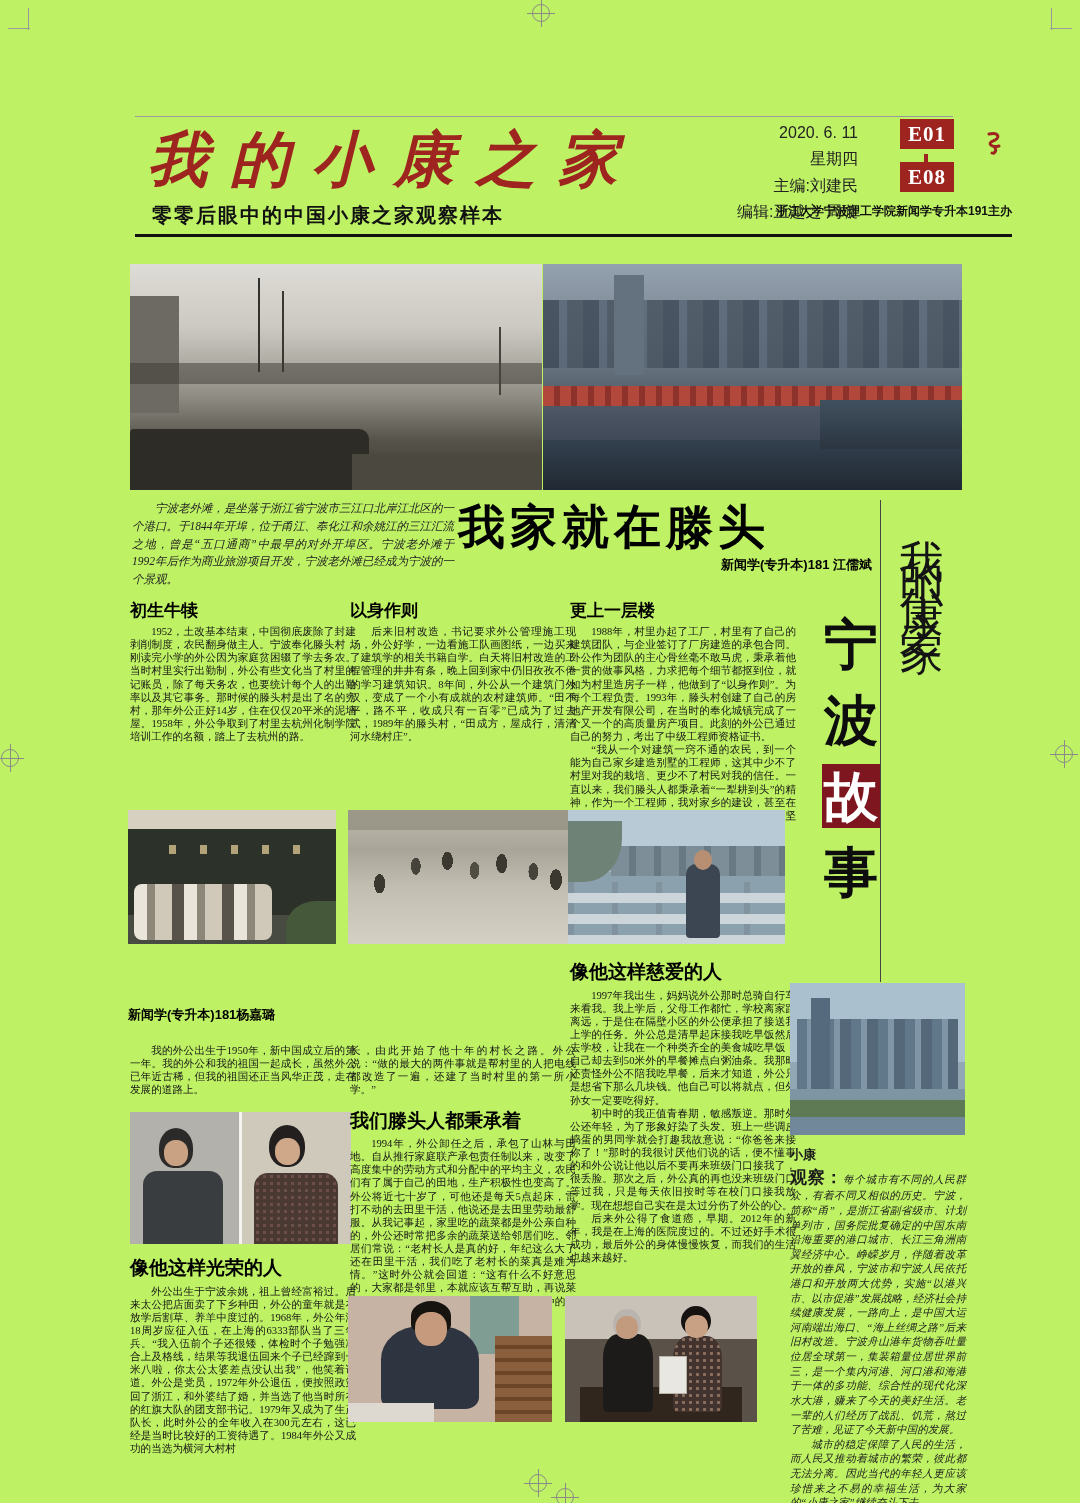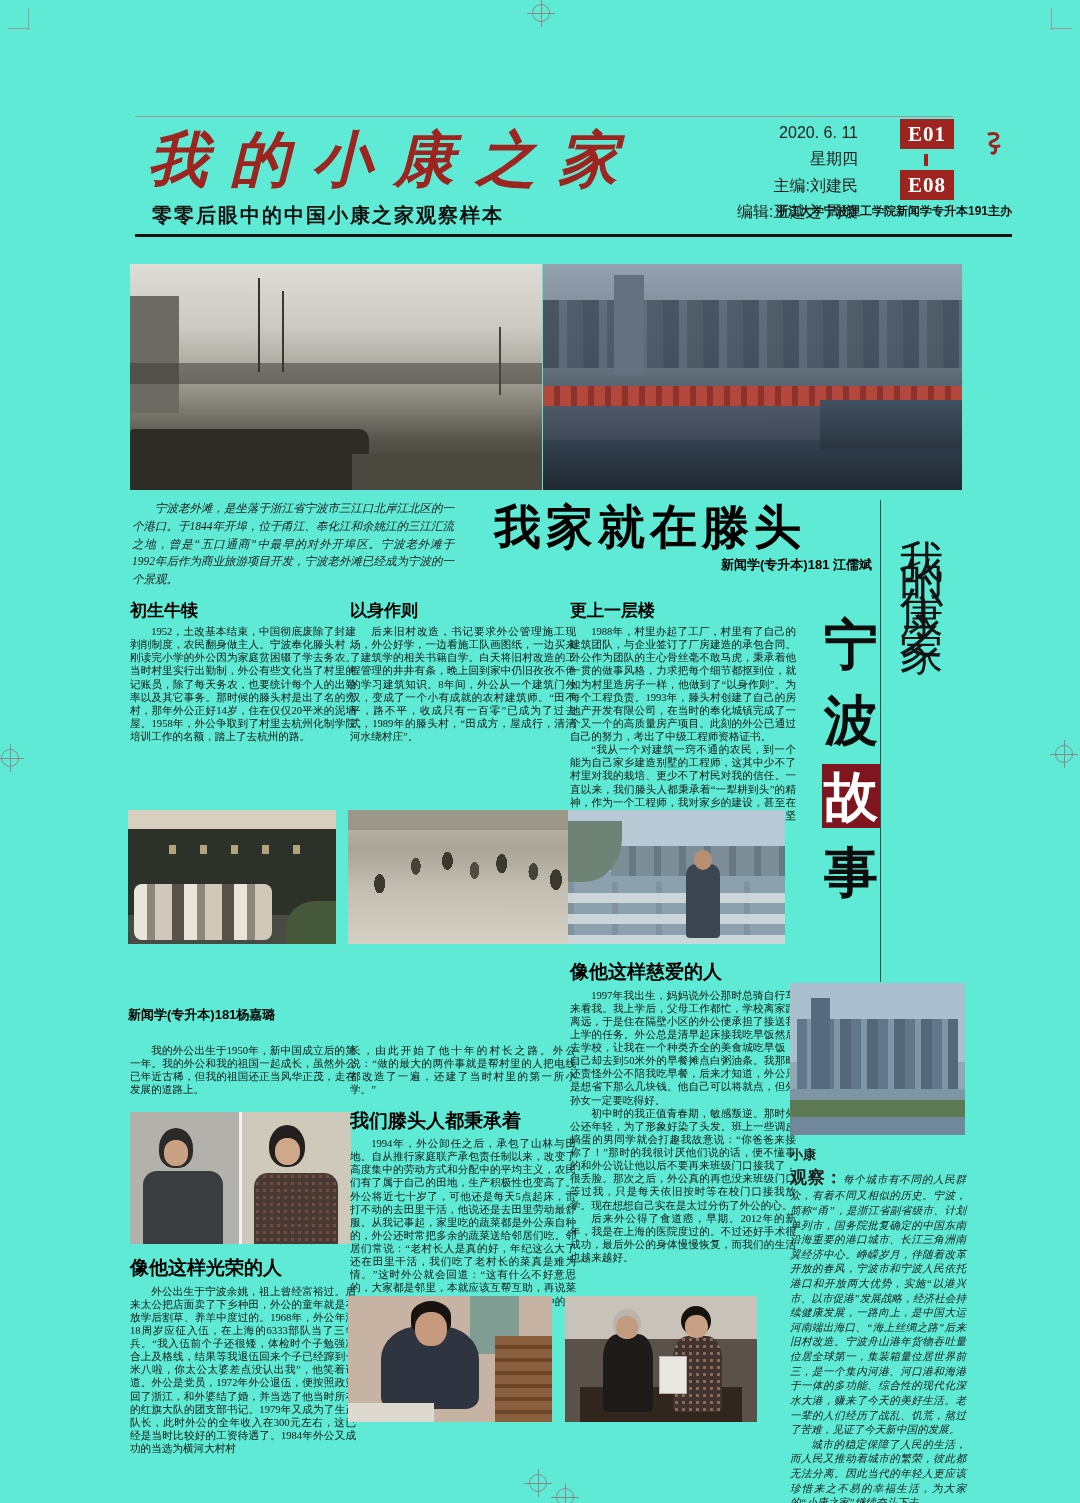--- a/index.html
+++ b/index.html
@@ -1,16 +1,16 @@
 <!DOCTYPE html>
 <html><head>
 <meta charset="utf-8">
 <style>
   html,body{margin:0;padding:0;background:#ffffff;}
-  #page{position:relative;width:1080px;height:1503px;background:#5eead4;overflow:hidden;
+  #page{position:relative;width:1080px;height:1503px;background:#bef264;overflow:hidden;
         font-family:"Liberation Serif","DejaVu Serif",serif;color:#1b1b1b;}
   .abs{position:absolute;}
   
   .reg{position:absolute;width:16px;height:16px;border:1px solid #8a8a8a;border-radius:50%;}
   .reg::before{content:"";position:absolute;left:50%;top:-6px;width:1px;height:28px;background:#8a8a8a;}
   .reg::after{content:"";position:absolute;top:50%;left:-6px;height:1px;width:28px;background:#8a8a8a;}
   .tick{position:absolute;background:#9a9a9a;}
   
   .rule-thin{position:absolute;height:1px;background:#9a9a9a;}
   .rule-thick{position:absolute;height:3px;background:#111;}
@@ -22,21 +22,21 @@
          font-size:21px;text-align:center;line-height:30px;font-family:"Liberation Serif",serif;letter-spacing:1px;}
   .badge-dash{position:absolute;width:4px;height:12px;background:#9e2420;}
   .organizer{font-size:12px;font-weight:bold;text-align:right;color:#111;font-family:"Liberation Sans",sans-serif;}
   
   .photo{position:absolute;overflow:hidden;background:#ccc;}
   .ph{position:absolute;}
   
   .caption{font-style:italic;font-size:11.5px;line-height:1.55;text-align:justify;color:#222;}
   .caption p{margin:0;text-indent:2em;}
   .headline1{font-weight:900;font-size:47px;letter-spacing:5px;color:#000;white-space:nowrap;
-             font-family:"Liberation Serif","DejaVu Serif",serif;margin-left:36px;}
+             font-family:"Liberation Serif","DejaVu Serif",serif;}
   .byline{font-weight:bold;font-size:13px;color:#000;font-family:"Liberation Sans",sans-serif;}
   .col{position:absolute;width:226px;font-size:10.6px;line-height:1.24;text-align:justify;color:#141414;}
   .col p{margin:0;text-indent:2em;}
   .sec-h{font-weight:900;font-size:17px;margin:0 0 4px 0;font-family:"Liberation Sans","DejaVu Sans",sans-serif;color:#000;}
   .sec-h2{font-weight:900;font-size:19px;margin:0 0 5px 0;font-family:"Liberation Sans","DejaVu Sans",sans-serif;color:#000;}
   .headline2{font-weight:900;font-size:41px;letter-spacing:3px;color:#000;white-space:nowrap;
              font-family:"Liberation Serif","DejaVu Serif",serif;}
   
   .vline{position:absolute;width:1px;background:#444;}
   .vert-title{position:absolute;writing-mode:vertical-rl;font-size:44px;letter-spacing:18px;color:#141414;
@@ -72,21 +72,21 @@
   <div class="abs mast-sub" style="left:152px;top:202px;">零零后眼中的中国小康之家观察样本</div>
 
   <div class="abs issue-line" style="left:640px;top:120px;width:218px;">
     <div>2020. 6. 11</div>
     <div>星期四</div>
     <div>主编:刘建民</div>
     <div>编辑:王越之  周璇</div>
   </div>
   <div class="badge" style="left:900px;top:119px;">E01</div>
   <div class="badge-dash" style="left:924px;top:154px;"></div>
-  <div class="badge" style="left:900px;top:170px;text-align:center;">E08</div>
+  <div class="badge" style="left:900px;top:162px;text-align:center;">E08</div>
   <svg class="seal" style="left:985px;top:130px;" width="20" height="26" viewBox="0 0 20 26">
     <path d="M4 4 C14 2, 16 8, 8 11 C2 13, 6 18, 14 16 M10 18 C12 21, 9 24, 7 23" fill="none" stroke="#9e2420" stroke-width="3" stroke-linecap="round"></path>
   </svg>
   <div class="abs organizer" style="left:700px;top:203px;width:312px;">浙江大学宁波理工学院新闻学专升本191主办</div>
   <div class="rule-thick" style="left:135px;top:234px;width:877px;"></div>
 
   <div class="photo" style="left:130px;top:264px;width:412px;height:226px;
        background:linear-gradient(180deg,#dedcd6 0%,#cbc9c1 28%,#a7a49c 48%,#8b8880 60%,#56534a 78%,#393630 100%);">
     <div class="ph" style="left:0;top:14%;width:12%;height:52%;background:#6c6a62;"></div>
     <div class="ph" style="left:0;top:44%;width:100%;height:9%;background:rgba(58,56,50,.5);"></div>

